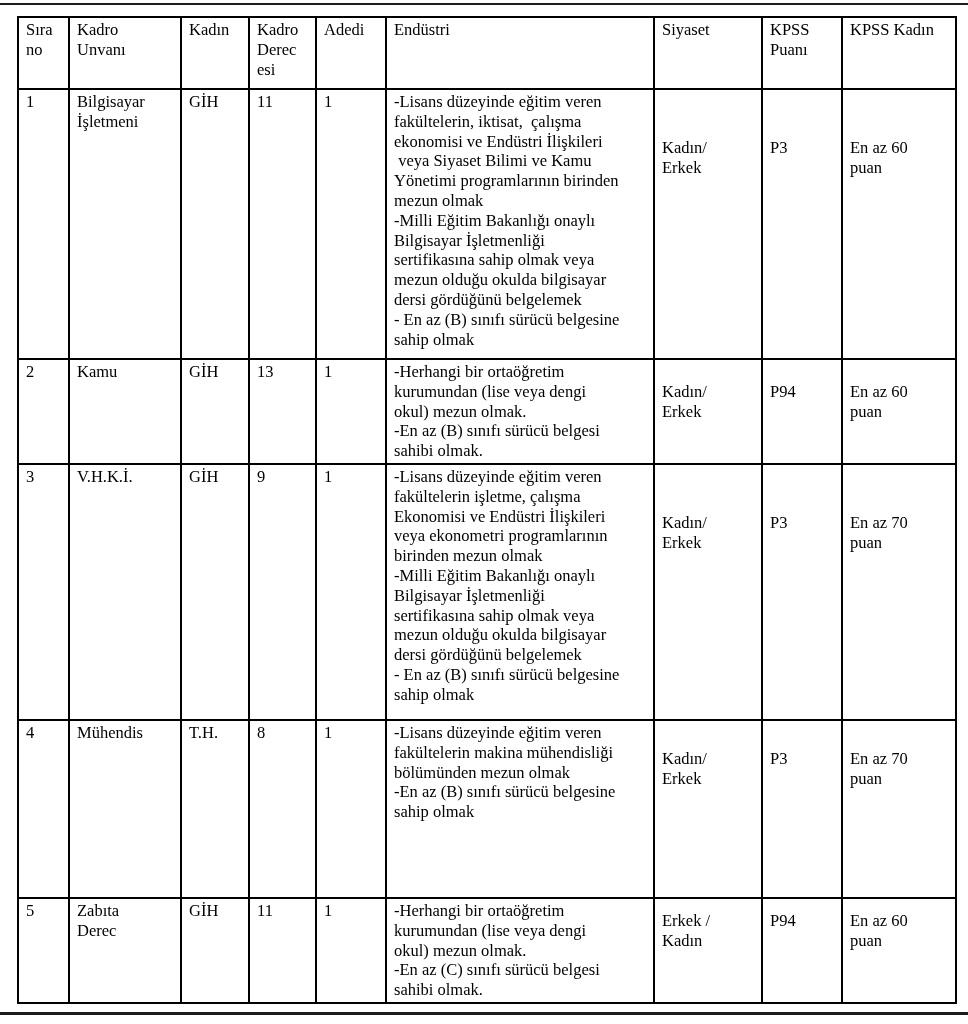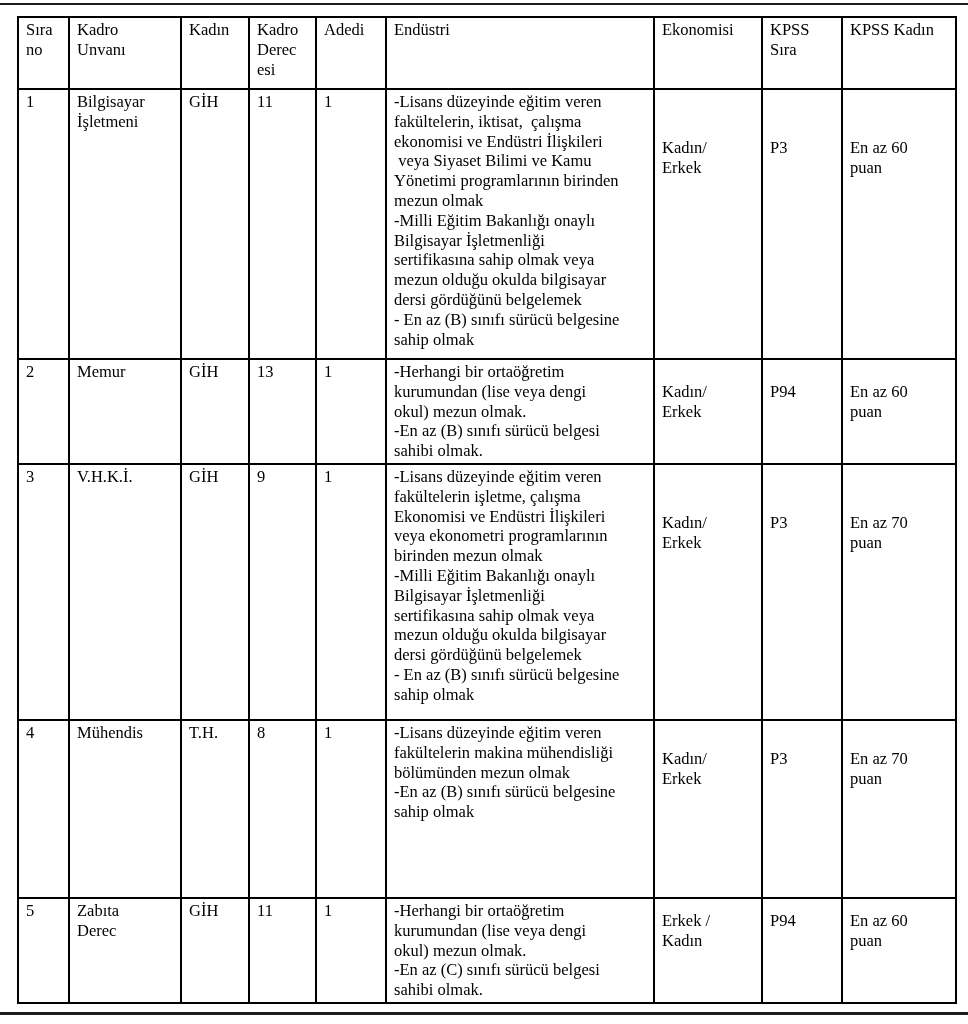--- a/index.html
+++ b/index.html
@@ -93,23 +93,23 @@
         <th>Sıra
 no</th>
         <th>Kadro
 Unvanı</th>
         <th>Kadın</th>
         <th>Kadro
 Derec
 esi</th>
         <th>Adedi</th>
         <th>Endüstri</th>
-        <th>Ekonomisi</th>
+        <th>Siyaset</th>
         <th>KPSS
-Sıra</th>
+Puanı</th>
         <th>KPSS Kadın</th>
       </tr>
     </thead>
     <tbody>
         <tr class="r0">
           <td class="col-sira_no">1</td>
           <td class="col-kadro_unvani">Bilgisayar
 İşletmeni</td>
           <td class="col-sinifi">GİH</td>
           <td class="col-kadro_derecesi">11</td>
@@ -128,21 +128,21 @@
 - En az (B) sınıfı sürücü belgesine
 sahip olmak</td>
           <td class="col-cinsiyet">Kadın/
 Erkek</td>
           <td class="col-kpss_turu">P3</td>
           <td class="col-kpss_puani">En az 60
 puan</td>
         </tr>
         <tr class="r1">
           <td class="col-sira_no">2</td>
-          <td class="col-kadro_unvani">Memur</td>
+          <td class="col-kadro_unvani">Kamu</td>
           <td class="col-sinifi">GİH</td>
           <td class="col-kadro_derecesi">13</td>
           <td class="col-adedi">1</td>
           <td class="col-niteligi">-Herhangi bir ortaöğretim
 kurumundan (lise veya dengi
 okul) mezun olmak.
 -En az (B) sınıfı sürücü belgesi
 sahibi olmak.</td>
           <td class="col-cinsiyet">Kadın/
 Erkek</td>

